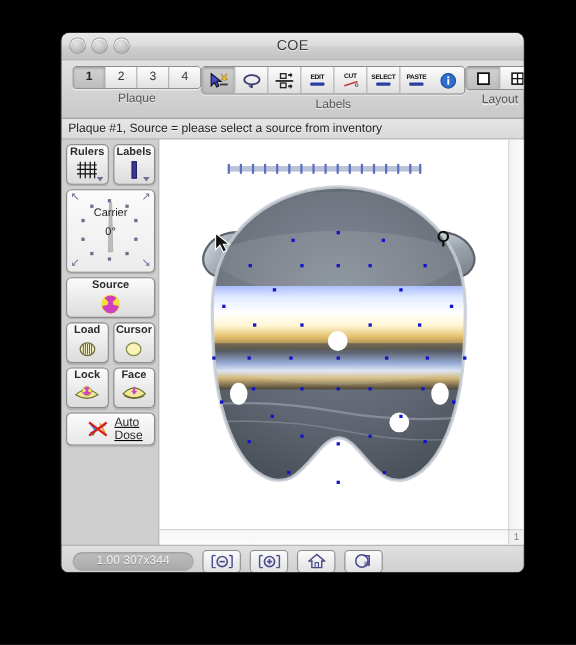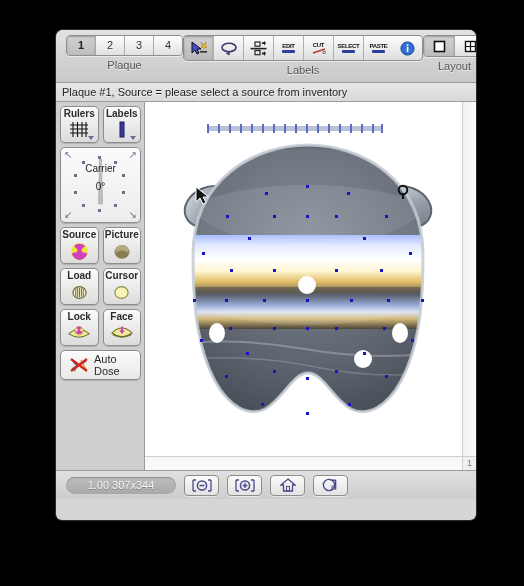--- a/index.html
+++ b/index.html
@@ -113,24 +113,25 @@
     border:1px solid #8d8d8d;border-radius:5px;
     background:linear-gradient(to bottom,#fbfbfb,#ececec);
     box-shadow:0 1px 1px rgba(0,0,0,.15),inset 0 1px 0 #fff;
     height:74px;margin-bottom:4px;position:relative;
   }
   .carrier .ctxt{position:absolute;left:0;right:0;top:15px;text-align:center;font-size:10px;color:#222;}
   .carrier .cdeg{position:absolute;left:0;right:0;top:33px;text-align:center;font-size:10px;color:#222;}
   .corner{position:absolute;font-size:10px;color:#6b6f96;line-height:10px;}
 
   .autodose{
-    display:flex;align-items:center;gap:5px;padding:2px 8px;
+    display:flex;align-items:center;gap:5px;padding:2px 18px;
     border:1px solid #8d8d8d;border-radius:5px;
     background:linear-gradient(to bottom,#fbfbfb,#e8e8e8);
     box-shadow:0 1px 1px rgba(0,0,0,.15),inset 0 1px 0 #fff;
+    text-decoration:underline;
   }
   .autodose .lab{font-size:11px;color:#2b2b2b;}
 
   
   .canvaswrap{flex:1;position:relative;background:#fff;border-left:1px solid #9a9a9a;}
   .canvas{position:absolute;left:0;top:0;right:13px;bottom:13px;background:#fff;overflow:hidden;}
   .vscroll{position:absolute;right:0;top:0;bottom:13px;width:13px;
     background:linear-gradient(to right,#f2f2f2,#fbfbfb);border-left:1px solid #cfcfcf;}
   .hscroll{position:absolute;left:0;right:13px;bottom:0;height:13px;
     background:linear-gradient(to bottom,#f6f6f6,#fbfbfb);border-top:1px solid #cfcfcf;}
@@ -161,20 +162,28 @@
   }
   svg{display:block;}
 </style>
 </head>
 <body>
 
 <div class="desktop">
 
   <div class="window">
 
+    <div class="titlebar">
+      <div class="lights">
+        <div class="light"></div>
+        <div class="light"></div>
+        <div class="light"></div>
+      </div>
+      <div class="title">COE</div>
+    </div>
 
     <div class="toolbar">
 
       <div class="tgroup plaque-group">
         <div class="seg">
           <div class="on">1</div>
           <div>2</div>
           <div>3</div>
           <div>4</div>
         </div>
@@ -333,30 +342,20 @@
             <span class="lab">Source</span>
             <span class="ico">
               <svg width="19" height="19" viewBox="0 0 20 20">
                 <circle cx="10" cy="10" r="9" fill="#f2e23a"></circle>
                 <g fill="#d13fbf">
                   <path d="M10 10 L4.2 4.2 A8.2 8.2 0 0 1 15.8 4.2 Z"></path>
                   <path d="M10 10 L15.8 4.2 A8.2 8.2 0 0 1 14 17.6 Z" transform="rotate(58 10 10)"></path>
                   <path d="M10 10 L4.2 4.2 A8.2 8.2 0 0 0 6 17.6 Z" transform="rotate(-58 10 10)"></path>
                 </g>
                 <circle cx="10" cy="10" r="2.6" fill="#d13fbf"></circle>
-              </svg>
-            </span>
-          </div>
-          <div class="pbtn">
-            <span class="lab">Picture</span>
-            <span class="ico">
-              <svg width="20" height="18" viewBox="0 0 20 18">
-                <ellipse cx="10" cy="10" rx="7.5" ry="6.5" fill="#9a8b63"></ellipse>
-                <ellipse cx="10" cy="7.5" rx="6.5" ry="4.5" fill="#b5a87e"></ellipse>
-                <ellipse cx="10" cy="12.5" rx="6" ry="4" fill="#8a7c55"></ellipse>
               </svg>
             </span>
           </div>
         </div>
 
         <div class="row">
           <div class="pbtn">
             <span class="lab">Load</span>
             <span class="ico">
               <svg width="19" height="17" viewBox="0 0 20 18">

